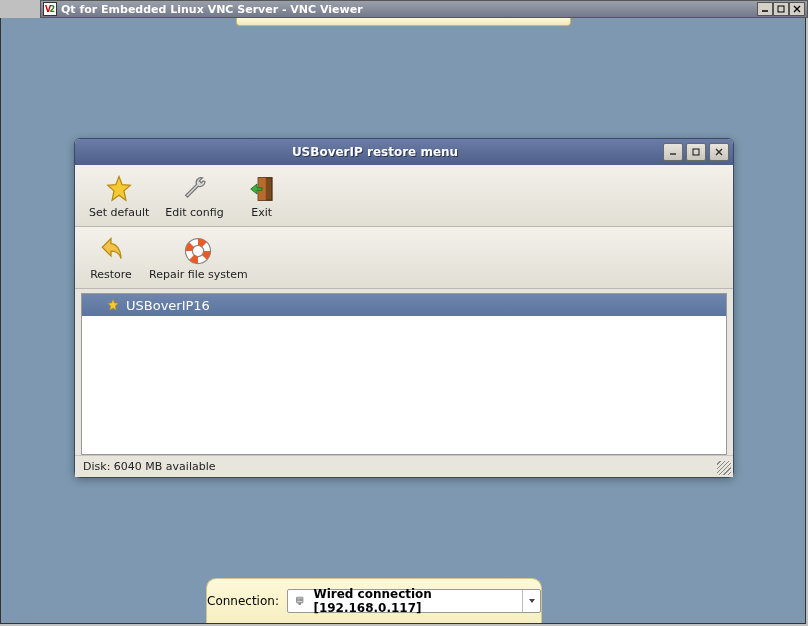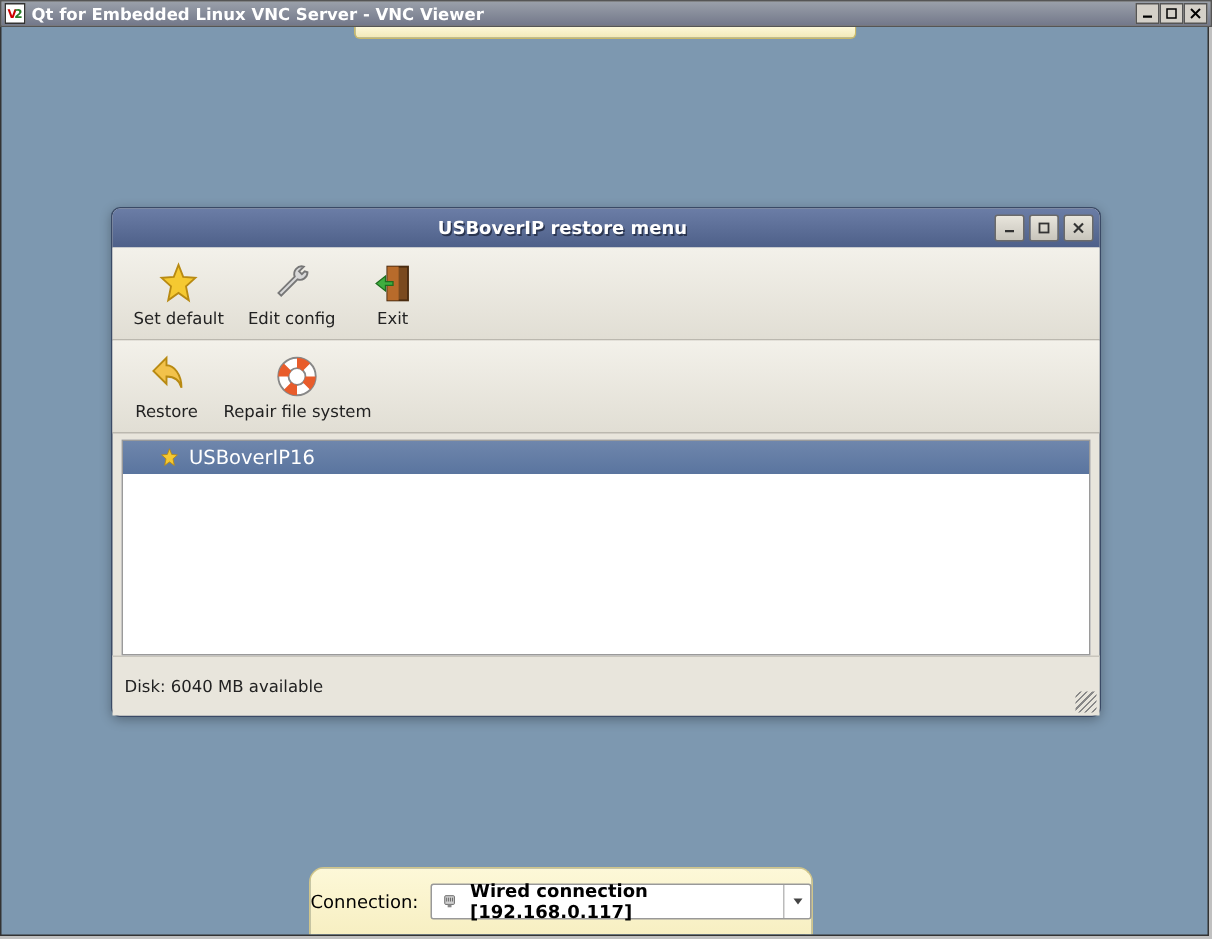--- a/index.html
+++ b/index.html
@@ -10,20 +10,21 @@
     overflow: hidden;
     position: relative;
   }
   
   .outer-titlebar {
     height: 18px;
     background: linear-gradient(to bottom, #9aa0aa, #73788a);
     display: flex; align-items: center;
     padding: 0 2px;
     border: 1px solid #555;
+    margin-left: 40px;
   }
   .vnc-logo {
     width: 14px; height: 14px;
     background: #fff;
     border: 1px solid #333;
     font-size: 8px; font-weight: bold;
     display: flex; align-items: center; justify-content: center;
     margin-right: 4px;
     color: #2a7e2a;
     position: relative;
@@ -124,21 +125,21 @@
     position:relative;
   }
   .list-row {
     height: 22px;
     background: linear-gradient(to bottom,#6f86ac,#5a759f);
     color:#fff; font-size:13px;
     display:flex; align-items:center;
     padding: 0 24px; gap: 6px;
   }
   .status-bar {
-    height: 40px;
+    height: 22px;
     background: #e8e5dc;
     border-top: 1px solid #c8c5bc;
     display:flex; align-items:center;
     padding: 0 8px;
     font-size: 11px; color: #222;
   }
   .resize-grip {
     position:absolute; right:2px; bottom:2px;
     width:14px; height:14px;
     background: repeating-linear-gradient(135deg, transparent 0 2px, #888 2px 3px);

